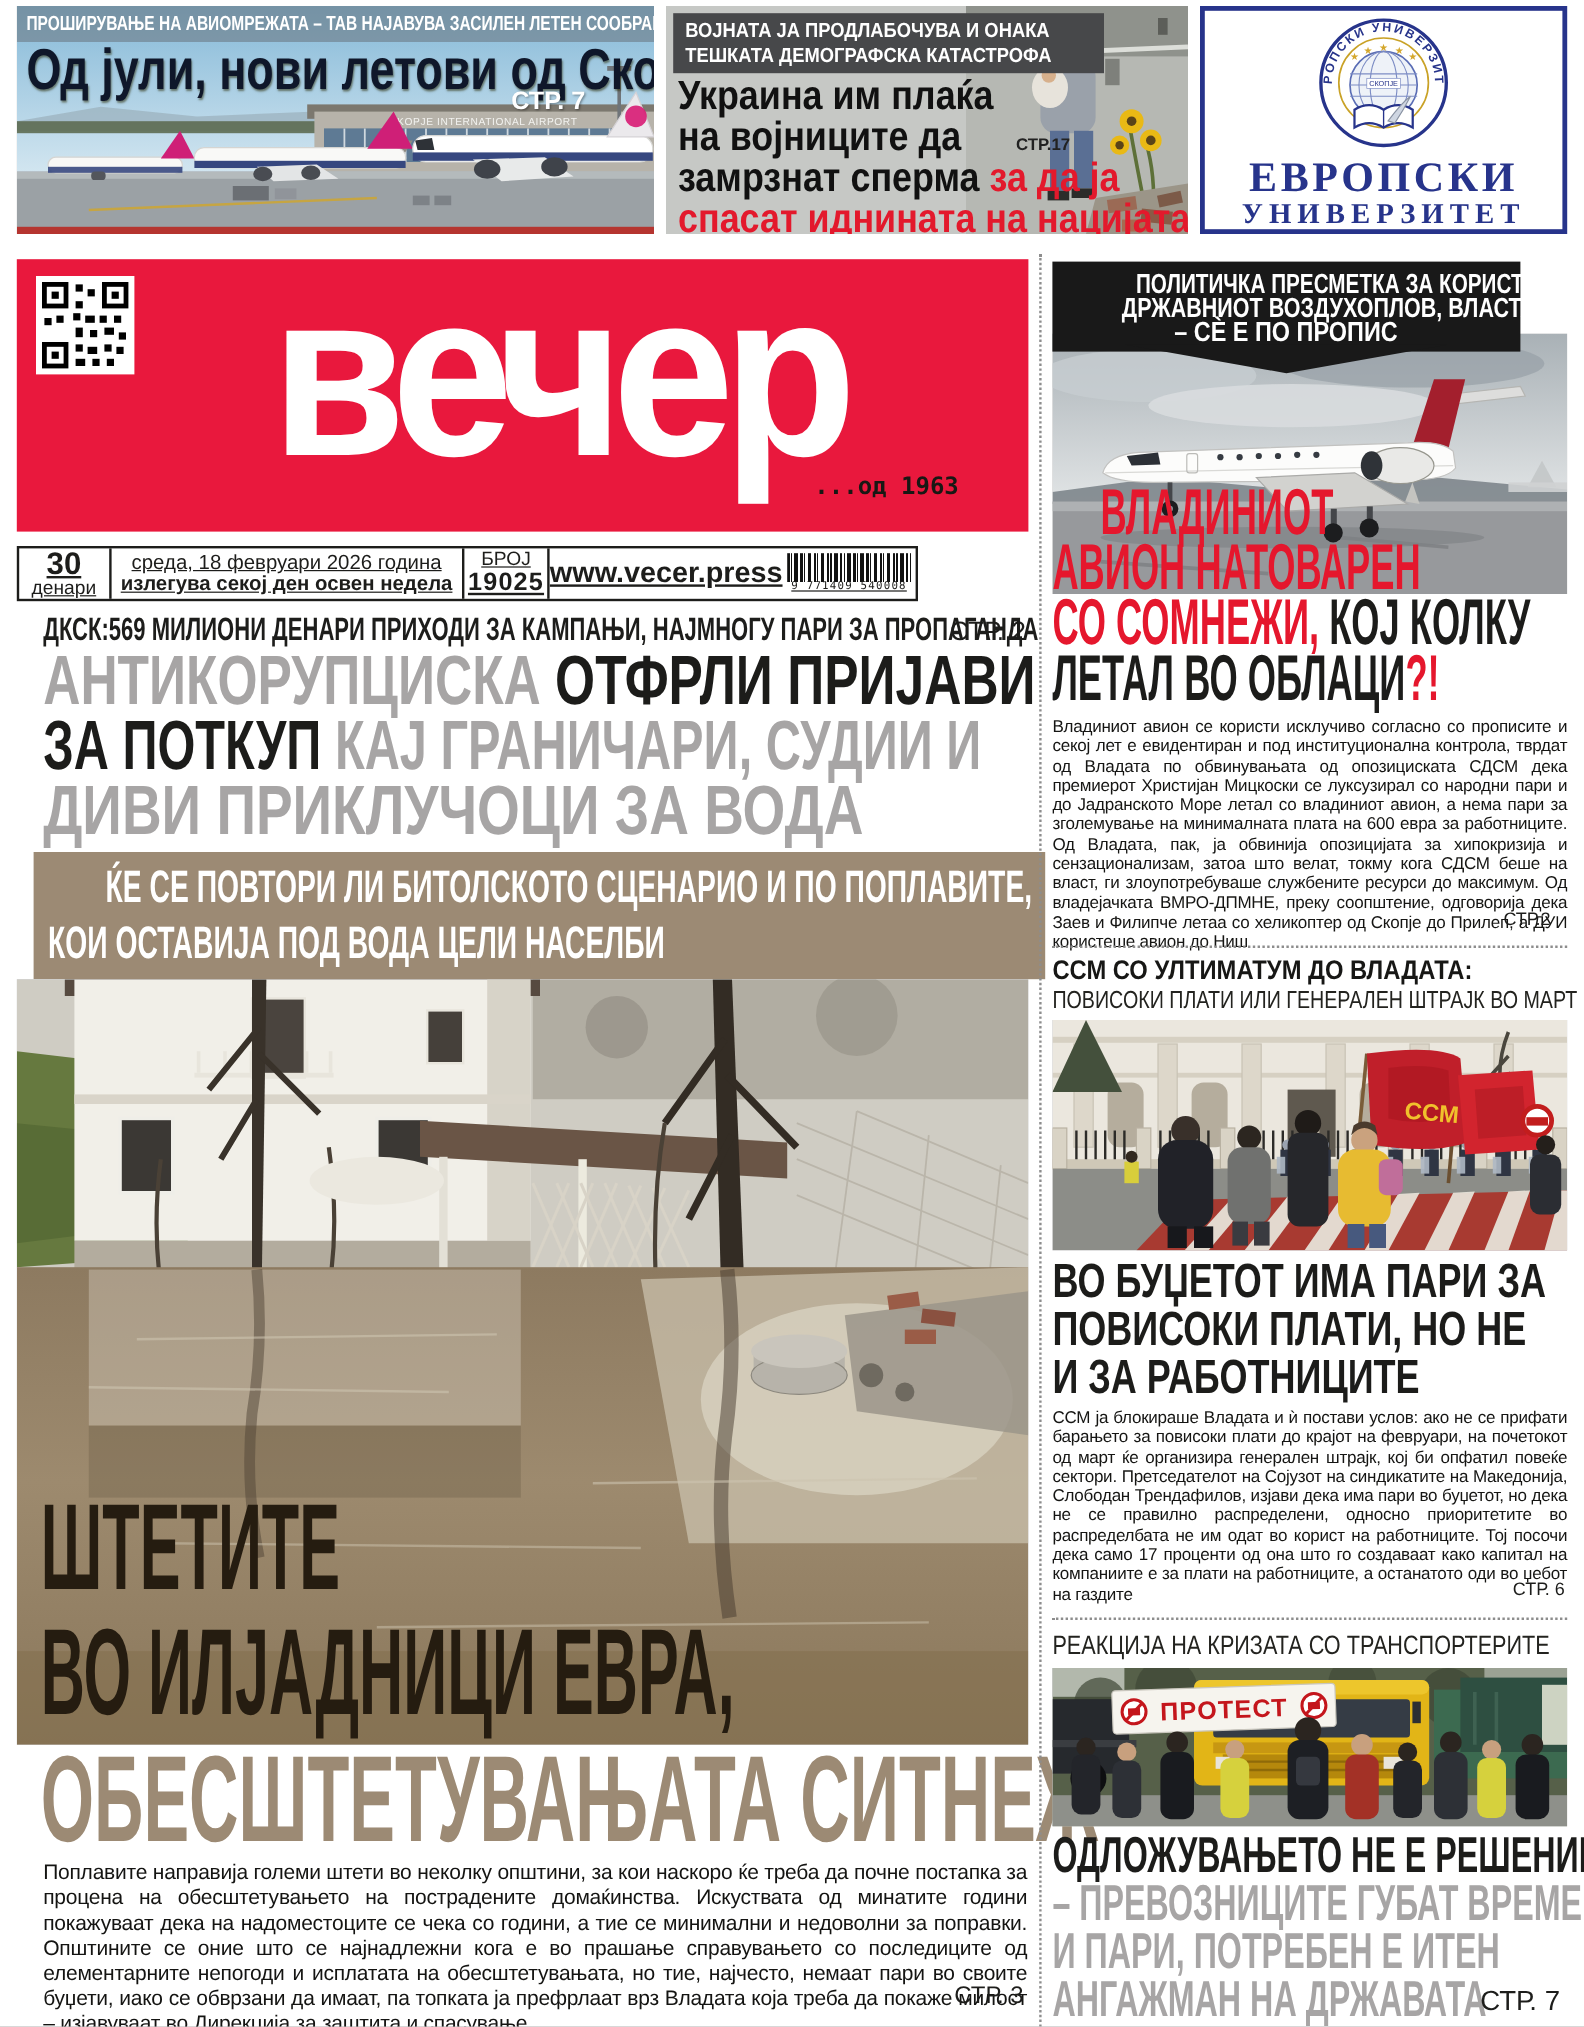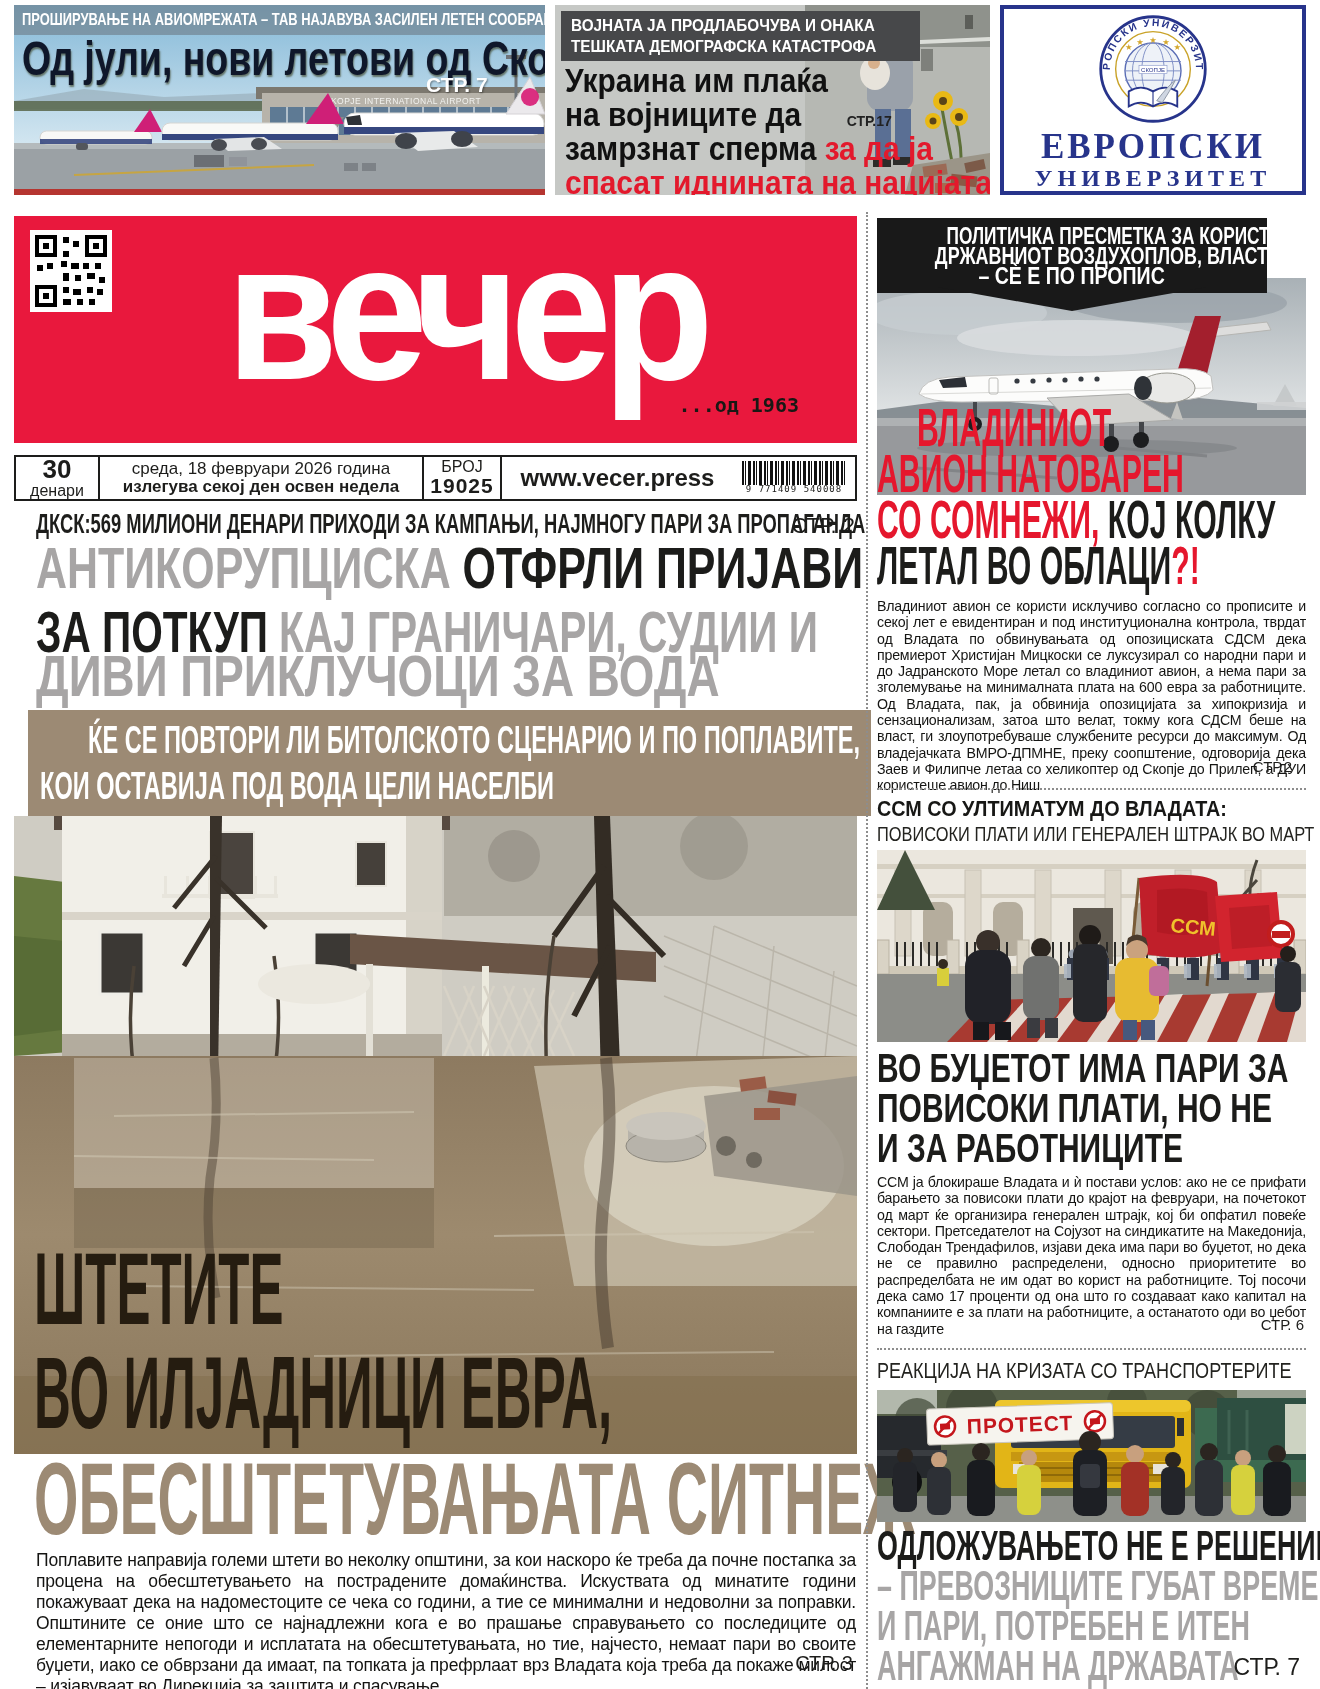--- a/index.html
+++ b/index.html
@@ -15,22 +15,22 @@
   .dotv{position:absolute;border-left:2px dotted #8d8d8d;width:0;}
   .doth{position:absolute;border-top:2px dotted #8d8d8d;height:0;}
   .just{text-align:justify;letter-spacing:-0.2px;}
   
   .masthead{position:absolute;left:14px;top:216px;width:843px;height:227px;background:#e9183d;}
   .logo{position:absolute;left:212px;top:-12px;color:#fff;font-weight:bold;font-size:196px;
         letter-spacing:-10px;transform:scaleX(.93);transform-origin:0 0;line-height:1.1;}
   .since{position:absolute;right:58px;bottom:26px;font-family:"DejaVu Sans Mono","Liberation Mono",monospace;
          font-weight:bold;font-size:20px;color:#181814;}
   
-  .infobar{position:absolute;left:14px;top:455px;width:843px;height:46px;border:2px solid #1d1d1b;
-           display:flex;align-items:stretch;box-sizing:border-box;}
+  .infobar{position:absolute;left:14px;top:455px;width:751px;height:46px;border:2px solid #1d1d1b;
+           display:flex;align-items:stretch;box-sizing:border-box;text-decoration:underline;}
   .ib-cell{display:flex;flex-direction:column;align-items:center;justify-content:center;line-height:1.05;}
   .ib-sep{border-right:2px solid #1d1d1b;}
   
   .jet-kicker{position:absolute;left:0;top:218px;width:390px;background:#191919;color:#fff;
               padding:8px 0 7px 0;text-align:center;z-index:5;}
   .jet-kicker div{line-height:20px;font-weight:bold;font-size:23px;}
   .jet-point{position:absolute;left:60px;top:287px;width:0;height:0;z-index:5;
              border-left:135px solid transparent;border-right:135px solid transparent;border-top:24px solid #191919;}
   .band{position:absolute;left:14px;top:710px;width:843px;height:106px;background:#9c8a74;color:#fff;}
 </style>
@@ -270,21 +270,21 @@
     <div class="abs b nw" style="left:22px;top:509px;font-size:27px;color:#1d1d1b;">
       <span class="cx" style="transform:scaleX(.68);">ДКСК:569 МИЛИОНИ ДЕНАРИ ПРИХОДИ ЗА КАМПАЊИ, НАЈМНОГУ ПАРИ ЗА ПРОПАГАНДА</span>
     </div>
     <div class="abs" style="right:2px;top:513px;font-size:22px;">СТР. 2</div>
 
     <div class="abs b nw" style="left:22px;top:541px;font-size:58px;line-height:54px;">
       <span class="cx" style="transform:scaleX(.74);">
         <span style="color:#a7a5a5;">АНТИКОРУПЦИСКА </span><span style="color:#1c1c1a;">ОТФРЛИ ПРИЈАВИ</span>
       </span>
     </div>
-    <div class="abs b nw" style="left:22px;top:595px;font-size:58px;line-height:54px;margin-top:10px;">
+    <div class="abs b nw" style="left:22px;top:595px;font-size:58px;line-height:54px;">
       <span class="cx" style="transform:scaleX(.70);">
         <span style="color:#1c1c1a;">ЗА ПОТКУП </span><span style="color:#a7a5a5;">КАЈ ГРАНИЧАРИ, СУДИИ И</span>
       </span>
     </div>
     <div class="abs b nw" style="left:22px;top:649px;font-size:58px;line-height:54px;color:#a7a5a5;">
       <span class="cx" style="transform:scaleX(.79);">ДИВИ ПРИКЛУЧОЦИ ЗА ВОДА</span>
     </div>
 
     <div class="band">
       <div class="abs b nw" style="left:12px;top:6px;font-size:38px;line-height:48px;margin-left:48px;">

